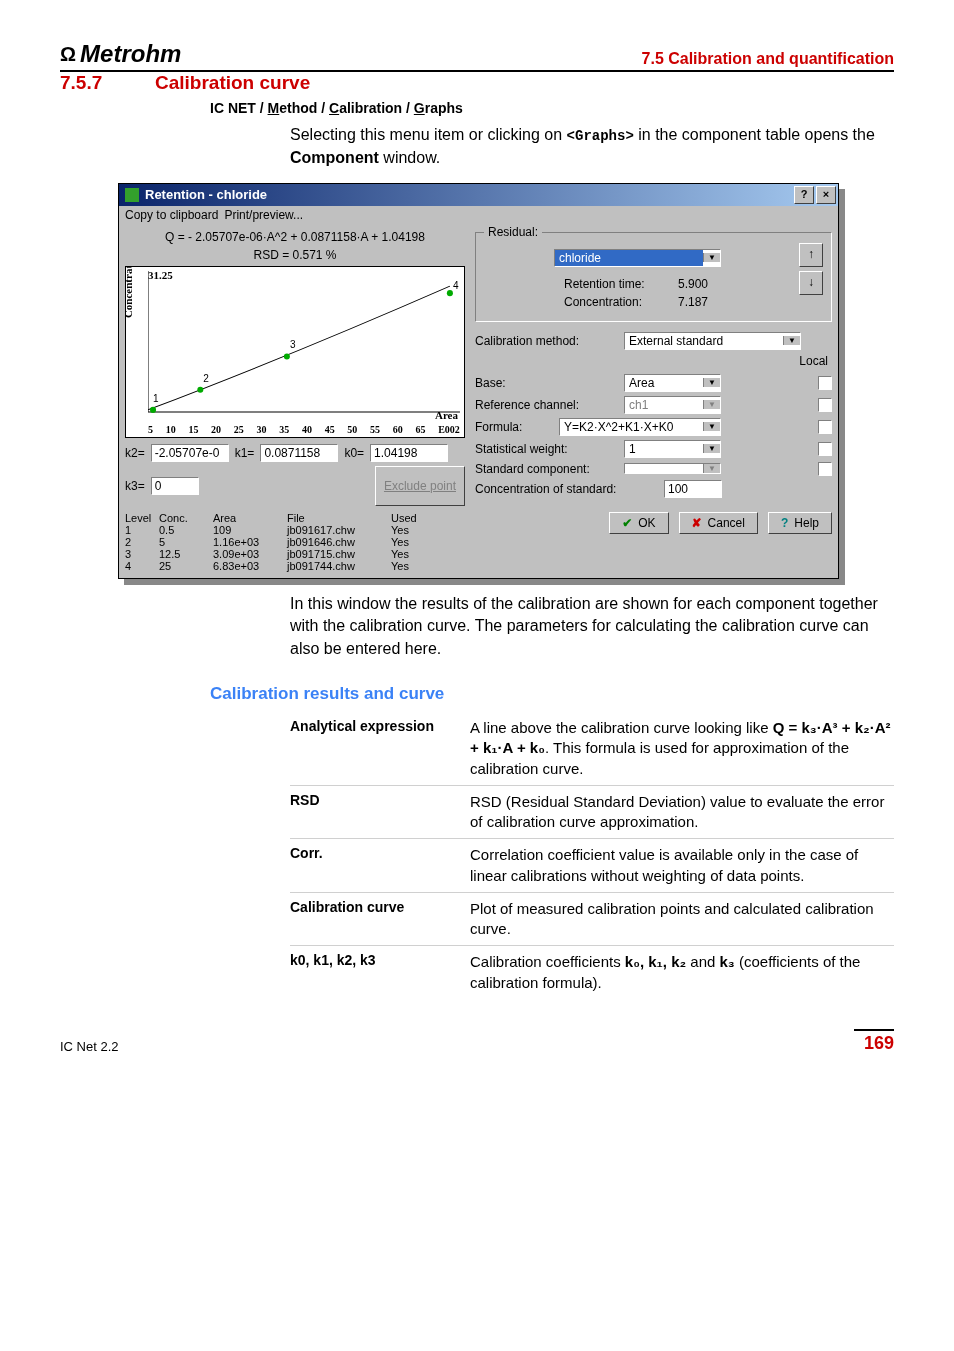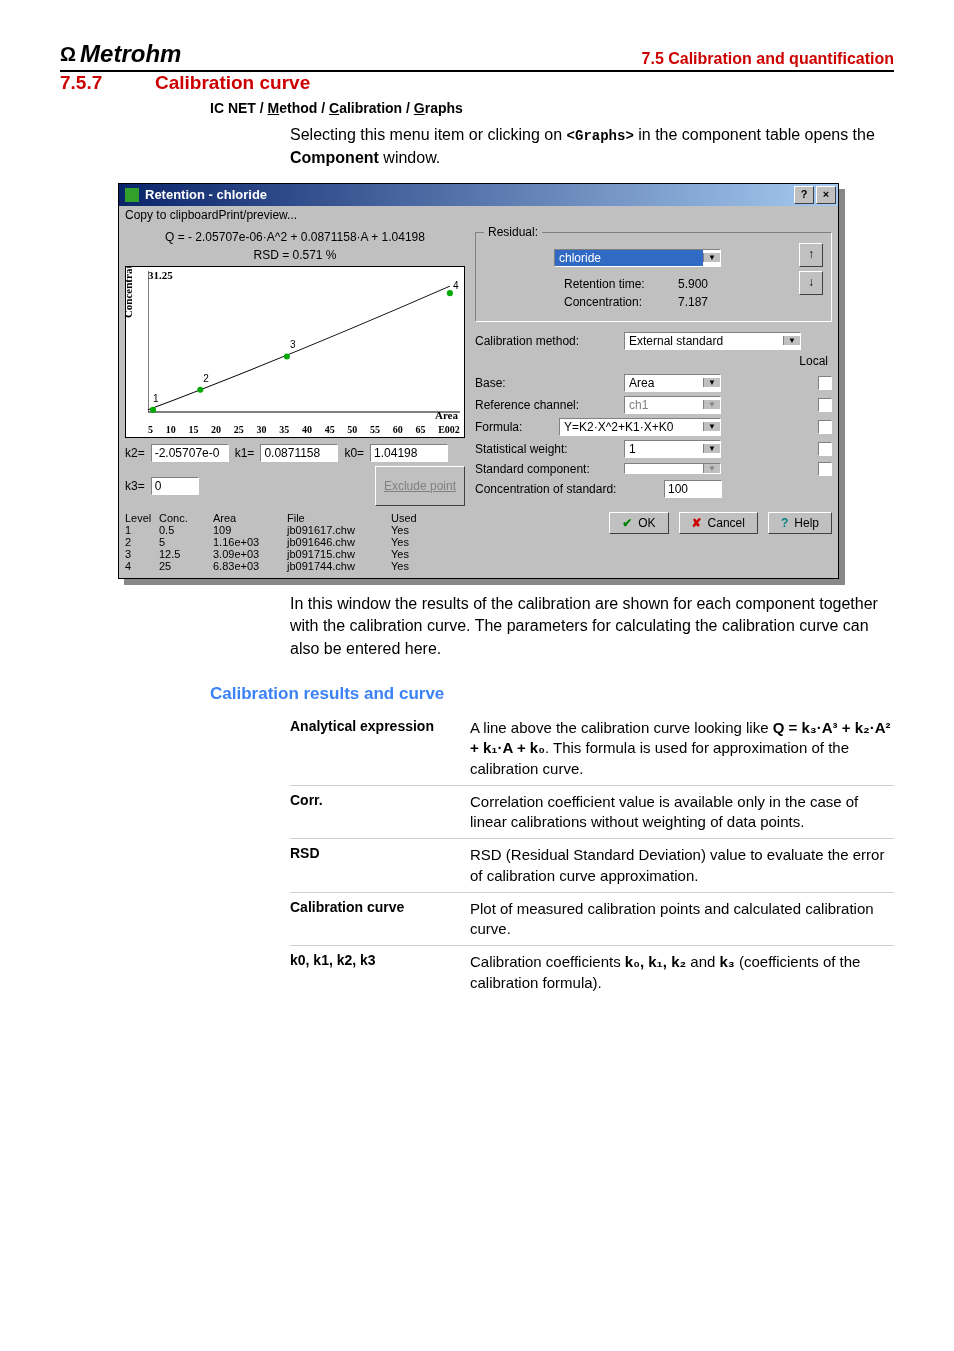--- a/index.html
+++ b/index.html
@@ -115,21 +115,21 @@
     text-align: center;
     line-height: 14px;
     margin-left: 2px;
     font-weight: 700;
   }
   .menubar {
     background: #c0c0c0;
     padding: 2px 6px;
     font-size: 12px;
     display: flex;
-    gap: 0;
+    gap: 6px;
   }
   .content {
     display: flex;
     padding: 6px;
     gap: 10px;
     background: #c0c0c0;
   }
   .left-col {
     width: 340px;
   }
@@ -611,33 +611,37 @@
   <div class="indent1 sub-red" style="margin-left:150px">Calibration results and curve</div>
 
   <div class="def-table">
     <div class="def-row">
       <div class="def-key">Analytical expression</div>
       <div class="def-val">
         <span>A line above the calibration curve looking like </span><span class="bold">Q = k₃·A³ + k₂·A² + k₁·A + k₀</span><span>. This formula is used for approximation of the calibration curve.</span>
       </div>
     </div>
     <div class="def-row">
+      <div class="def-key">RSD</div>
+      <div class="def-val">RSD (Residual Standard Deviation) value to evaluate the error of calibration curve approximation.</div>
+    </div>
+    <div class="def-row">
       <div class="def-key">Corr.</div>
       <div class="def-val">Correlation coefficient value is available only in the case of linear calibrations without weighting of data points.</div>
-    </div>
-    <div class="def-row">
-      <div class="def-key">RSD</div>
-      <div class="def-val">RSD (Residual Standard Deviation) value to evaluate the error of calibration curve approximation.</div>
     </div>
     <div class="def-row">
       <div class="def-key">Calibration curve</div>
       <div class="def-val">Plot of measured calibration points and calculated calibration curve.</div>
     </div>
     <div class="def-row" style="border-bottom:none">
       <div class="def-key">k0, k1, k2, k3</div>
       <div class="def-val">
         <span>Calibration coefficients </span><span class="bold">k₀, k₁, k₂</span><span> and </span><span class="bold">k₃</span><span> (coefficients of the calibration formula).</span>
       </div>
     </div>
   </div>
 
+  <div class="footer">
+    <div class="footer-left">IC Net 2.2</div>
+    <div class="footer-right">169</div>
+  </div>
 
 </div>
 
 </body></html>

